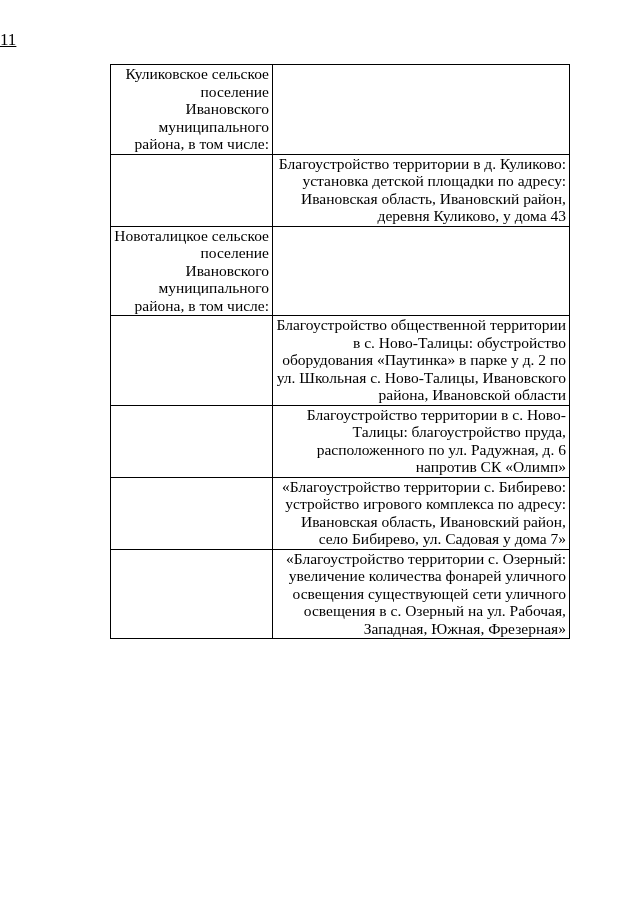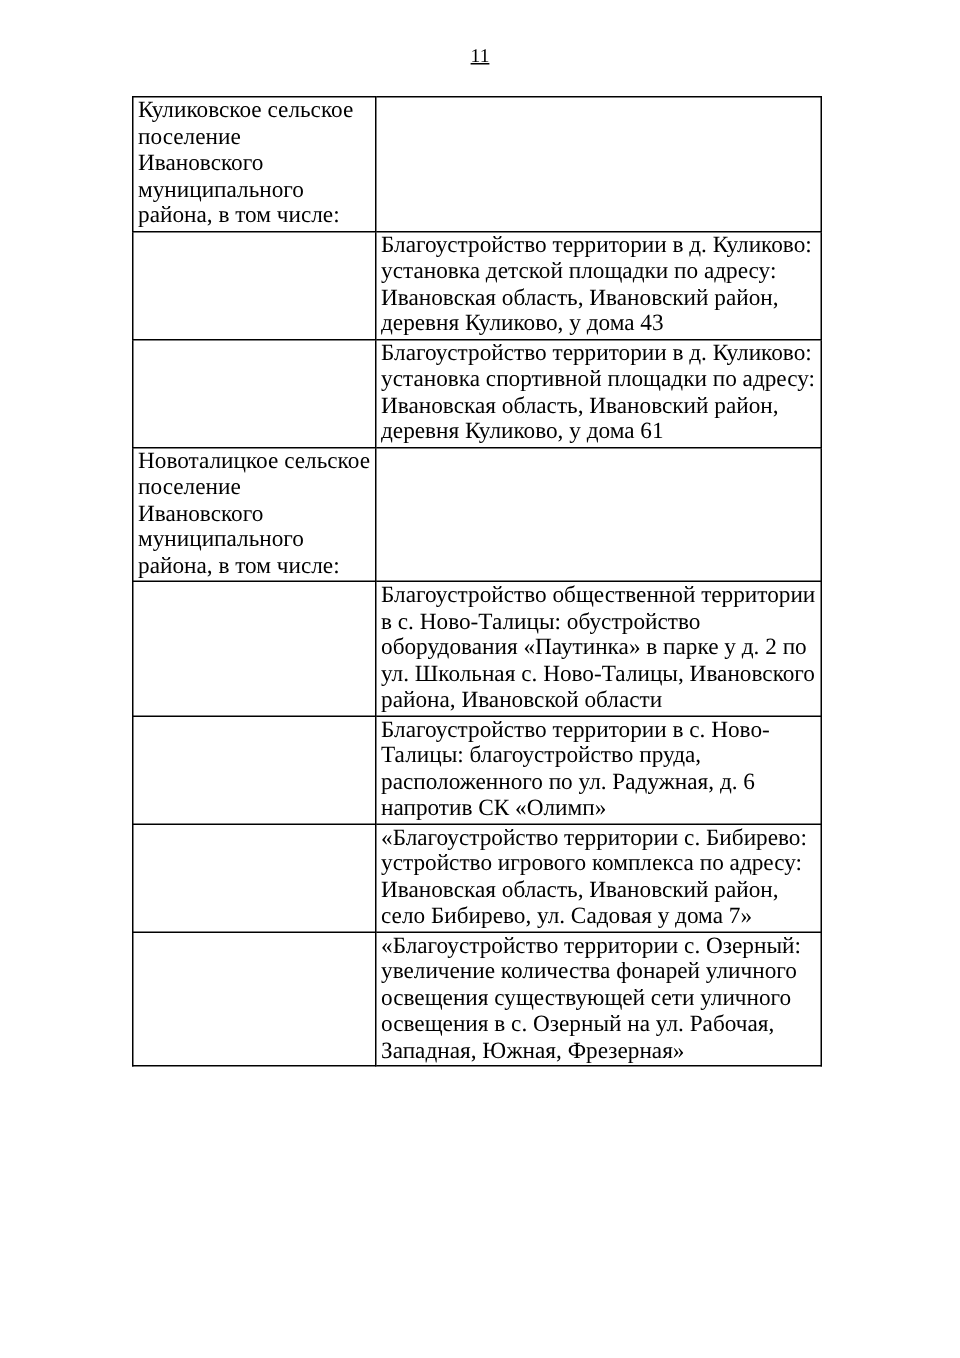--- a/index.html
+++ b/index.html
@@ -16,31 +16,31 @@
     font-family: "Liberation Serif", "DejaVu Serif", serif;
     font-size: 15.5px;
     line-height: 1.13;
     overflow: hidden;
   }
   .page-number {
     position: absolute;
     top: 30px;
     left: 0;
     width: 100%;
-    text-align: center;
-    font-size: 13px;
+    font-size: 17px;
     text-decoration: underline;
   }
   table.doc-table {
     position: absolute;
     top: 64px;
-    left: 88px;
+    left: 110px;
     width: 451px;
     border-collapse: collapse;
     table-layout: fixed;
+    text-align: right;
   }
   table.doc-table td {
     border: 1px solid #000000;
     vertical-align: top;
     padding: 0 3px 1px 3px;
     word-wrap: break-word;
   }
   td.col-left  { width: 155px; }
   td.col-right { width: 290px; }
 </style>
@@ -57,24 +57,20 @@
       <tr>
         <td class="col-left">Куликовское сельское поселение Ивановского муниципального района, в том числе:</td>
         <td class="col-right"></td>
       </tr>
 
       <tr>
         <td class="col-left"></td>
         <td class="col-right">Благоустройство территории в д. Куликово: установка детской площадки по адресу: Ивановская область, Ивановский район, деревня Куликово, у дома 43</td>
       </tr>
 
-      <tr>
-        <td class="col-left"></td>
-        <td class="col-right">Благоустройство территории в д. Куликово: установка спортивной площадки по адресу: Ивановская область, Ивановский район, деревня Куликово, у дома 61</td>
-      </tr>
 
       <tr>
         <td class="col-left">Новоталицкое сельское поселение Ивановского муниципального района, в том числе:</td>
         <td class="col-right"></td>
       </tr>
 
 
       <tr>
         <td class="col-left"></td>
         <td class="col-right">Благоустройство общественной территории в с. Ново-Талицы: обустройство оборудования «Паутинка» в парке у д. 2 по ул. Школьная с. Ново-Талицы, Ивановского района, Ивановской области</td>

